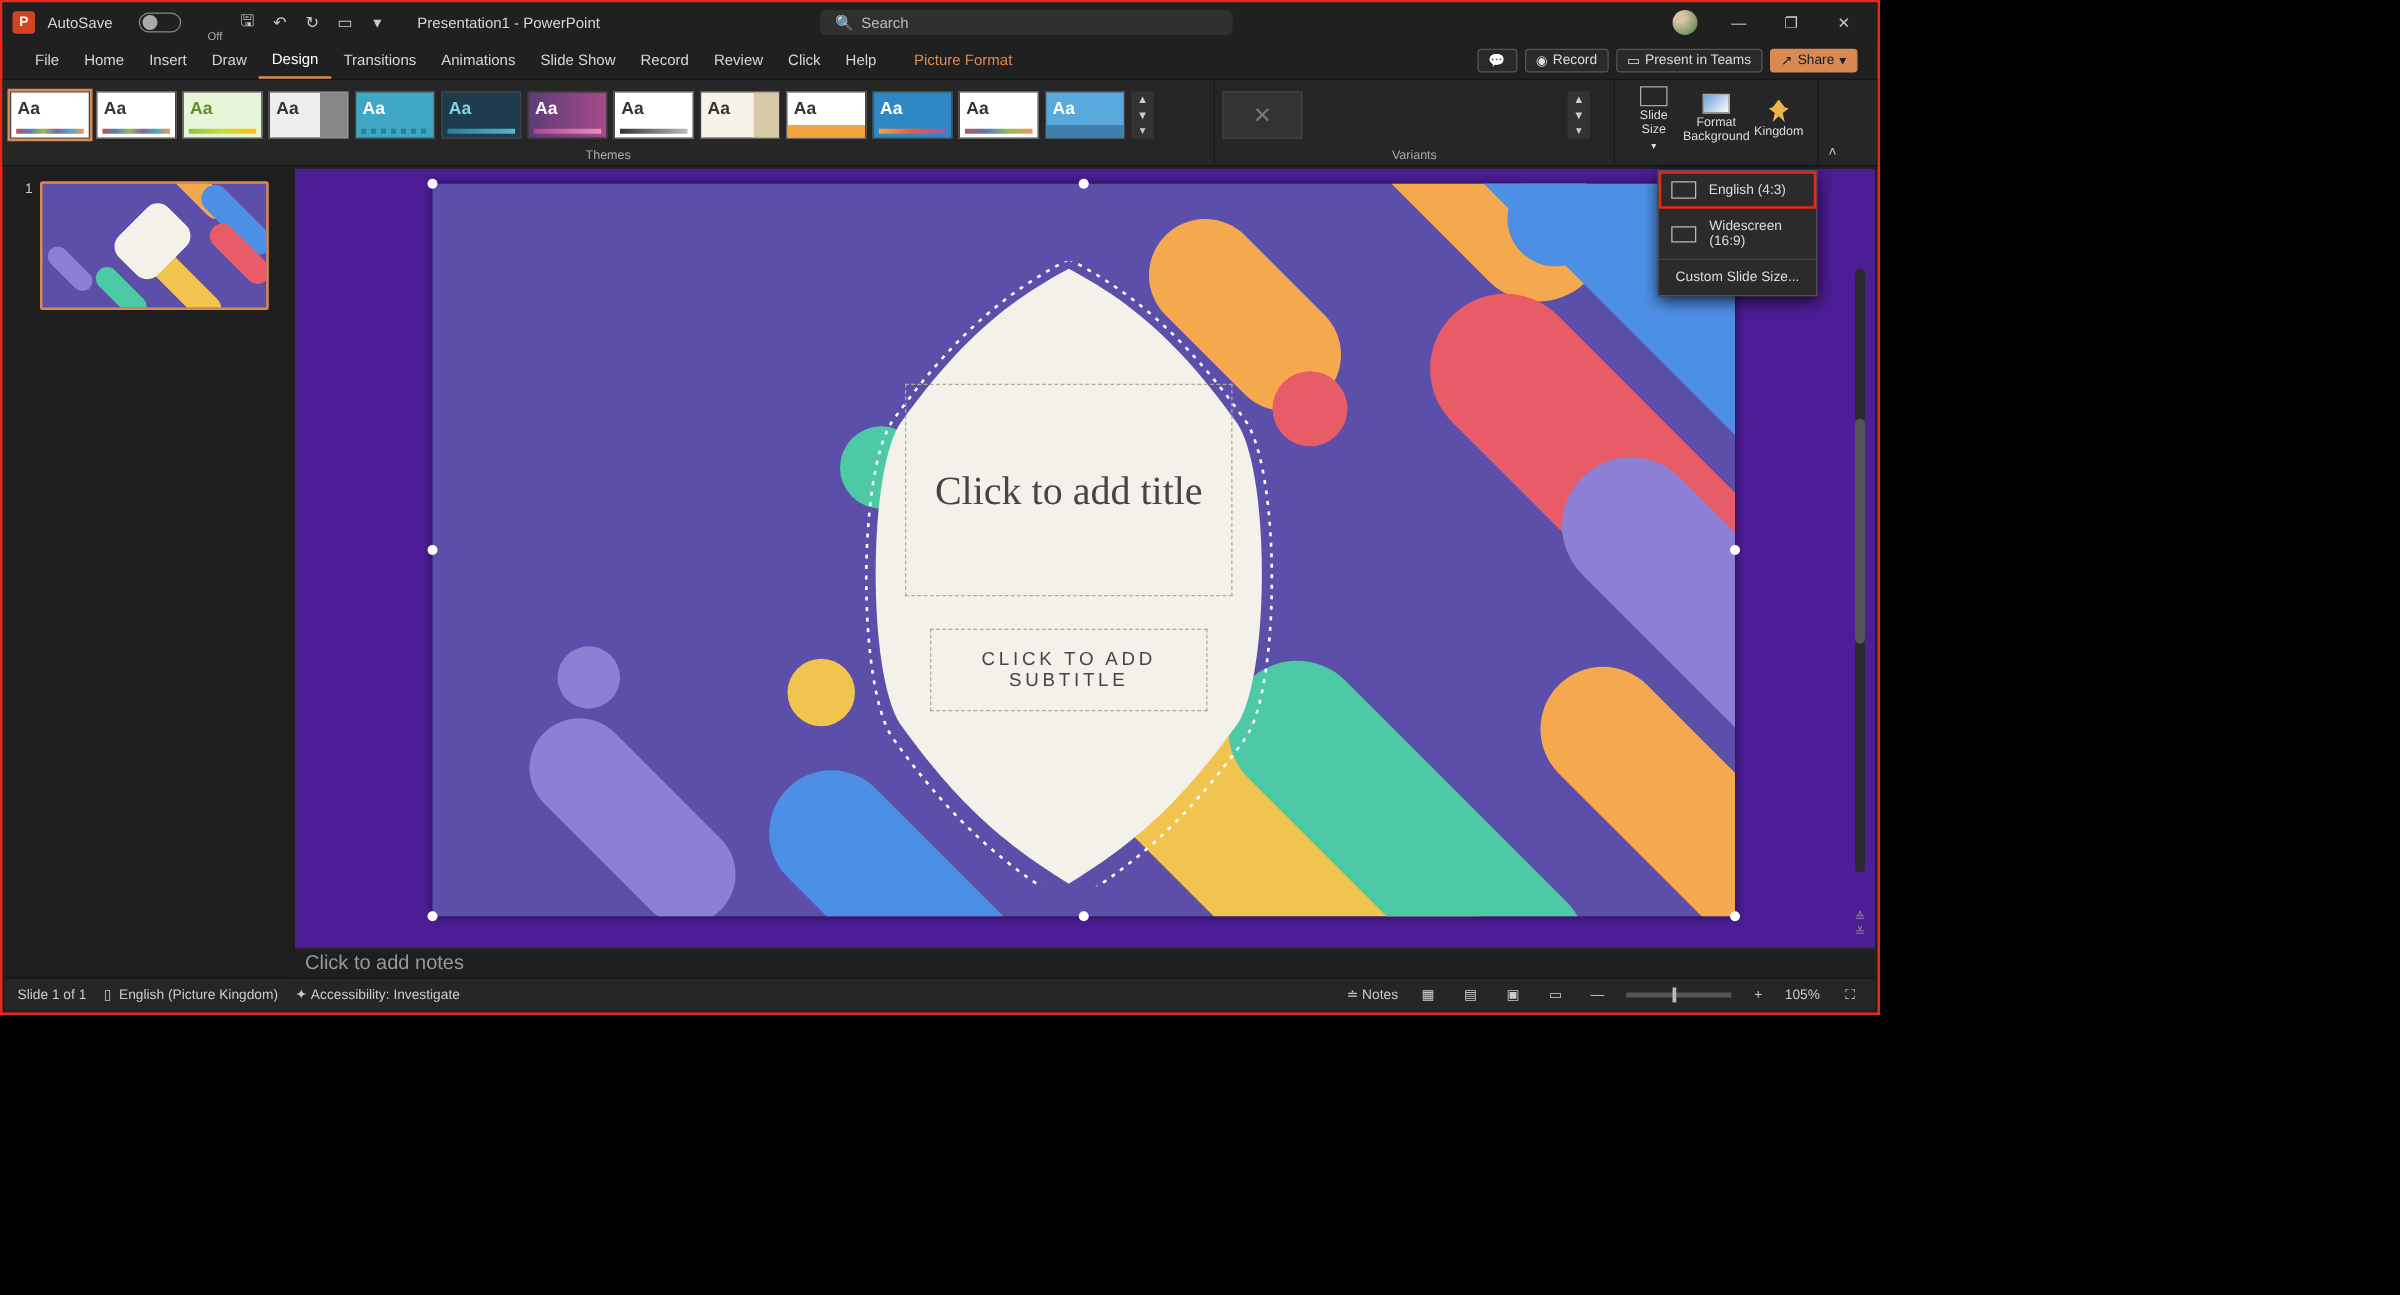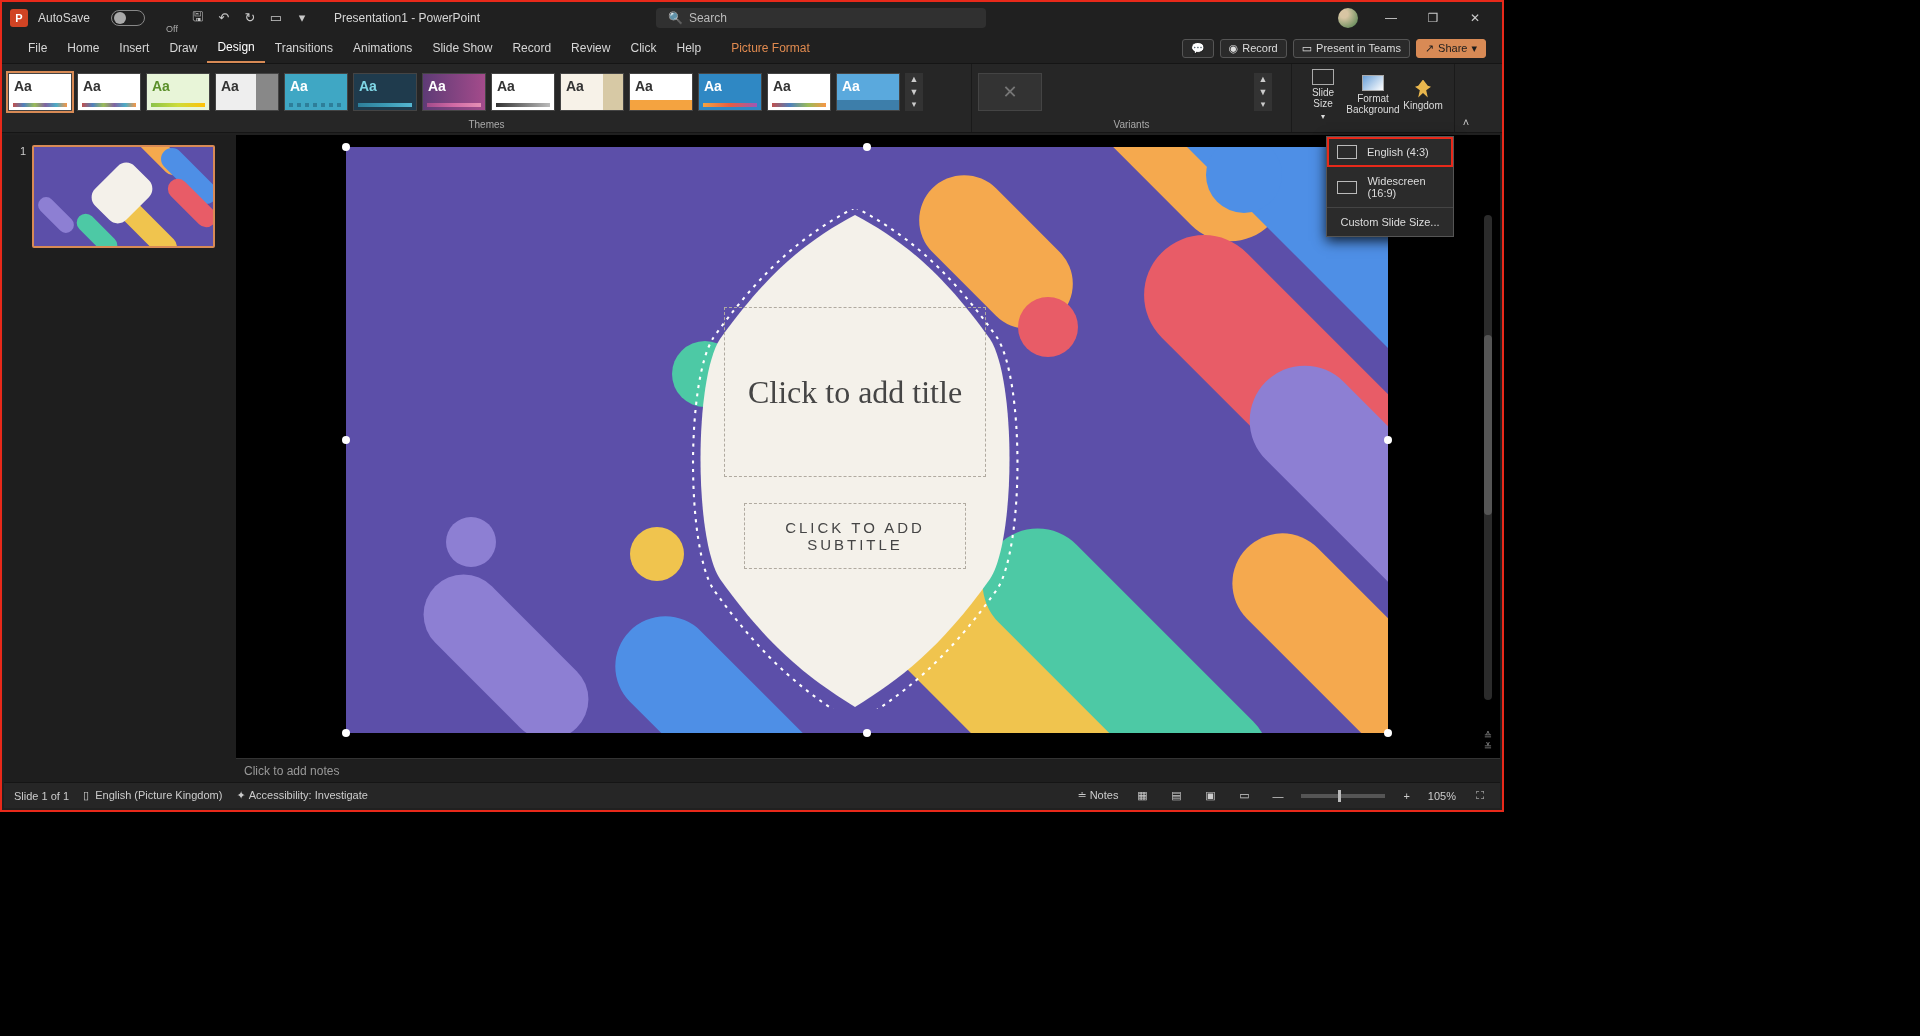--- a/index.html
+++ b/index.html
@@ -55,21 +55,21 @@
 
 .collapse-chevron { width:22px; display:flex; align-items:end; justify-content:center; padding-bottom:4px; color:#ccc; font-size:11px; }
 
 
 .workspace { position:absolute; top:133px; bottom:28px; left:2px; right:2px; display:flex; background:#1e1e1e; }
 .thumb-panel { width:232px; background:#1e1e1e; padding:10px 16px; display:flex; gap:6px; align-items:flex-start; }
 .thumb-panel .num { color:#ccc; font-size:11px; }
 .slide-thumb { width:183px; height:103px; border:2px solid #d88a55; border-radius:2px; background:#5c4fa9; position:relative; overflow:hidden; }
 .slide-thumb .shape-white { position:absolute; left:37%; top:18%; width:44px; height:56px; background:#f4f1ea; transform:rotate(45deg); border-radius:12px; }
 
-.editor { flex:1; position:relative; background:#000000; }
+.editor { flex:1; position:relative; background:#4c1d95; }
 .canvas-wrap { position:absolute; left:110px; top:12px; width:1042px; height:586px; }
 .slide-canvas { width:100%; height:100%; background:#5c4fa9; position:relative; overflow:hidden; box-shadow:0 0 8px rgba(0,0,0,.6); }
 
 .handle { position:absolute; width:8px; height:8px; background:#fff; border-radius:50%; }
 .h-top { left:50%; top:-4px; transform:translateX(-50%);} 
 .h-bot { left:50%; bottom:-4px; transform:translateX(-50%);} 
 .h-left { top:50%; left:-4px; transform:translateY(-50%);} 
 .h-right { top:50%; right:-4px; transform:translateY(-50%);} 
 .h-tl{top:-4px;left:-4px}.h-tr{top:-4px;right:-4px}.h-bl{bottom:-4px;left:-4px}.h-br{bottom:-4px;right:-4px}
 
@@ -77,21 +77,21 @@
 .cap { position:absolute; border-radius:60px; transform:rotate(45deg); }
 .ci { position:absolute; border-radius:50%; }
 
 
 .badgeshape { position:absolute; left:344px; top:62px; width:330px; height:500px; }
 .badgeshape svg { width:100%; height:100%; }
 .title-box { position:absolute; left:378px; top:160px; width:262px; height:170px; border:1px dashed #b0aaa0; display:flex; align-items:center; justify-content:center; text-align:center; font-family:Georgia,serif; font-size:32px; color:#454545; padding:8px; }
 .subtitle-box { position:absolute; left:398px; top:356px; width:222px; height:66px; border:1px dashed #b0aaa0; display:flex; align-items:center; justify-content:center; text-align:center; font-family:Liberation Sans, sans-serif; font-size:15px; letter-spacing:3px; color:#454545; padding:4px; }
 
 
-.notes-bar { position:absolute; left:232px; right:0; bottom:0; height:24px; border-top:1px solid #333; display:flex; align-items:center; padding:0 8px; color:#999; font-size:12px; background:#1e1e1e; }
+.notes-bar { position:absolute; left:232px; right:0; bottom:0; height:24px; border-top:1px solid #333; display:flex; align-items:center; padding:0 8px; color:#999; font-size:16px; background:#1e1e1e; }
 
 
 .editor-vr { position:absolute; right:2px; top:10px; width:20px; bottom:30px; display:flex; flex-direction:column; justify-content:space-between; align-items:center; color:#888; font-size:10px; }
 .editor-vr .scroll-track{ width:8px; flex:1; background:#2b2b2b; margin:60px 0 30px; border-radius:4px; position:relative;}
 .editor-vr .scroll-thumb{ position:absolute; top:120px; width:8px; height:180px; background:#555; border-radius:4px; }
 
 
 .dropdown { position:absolute; top:134px; right:48px; width:128px; background:#2b2b2b; border:1px solid #555; box-shadow:0 4px 12px rgba(0,0,0,.8); font-size:11px; }
 .dropdown .item { display:flex; align-items:center; gap:10px; padding:8px 10px; color:#ddd; }
 .dropdown .item.hl { outline:2px solid #e8291a; outline-offset:-2px; }

